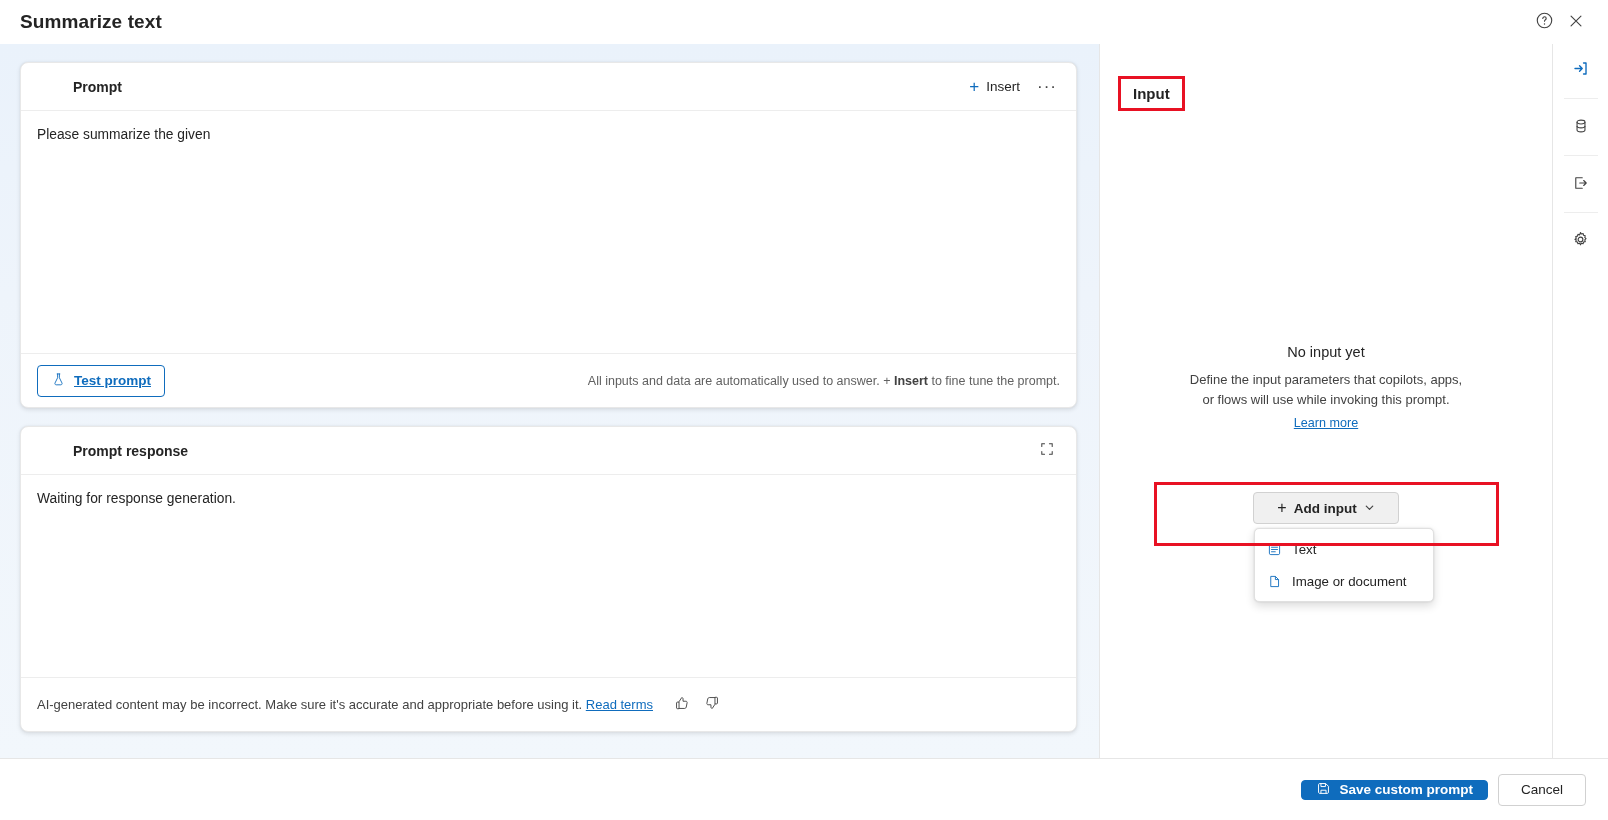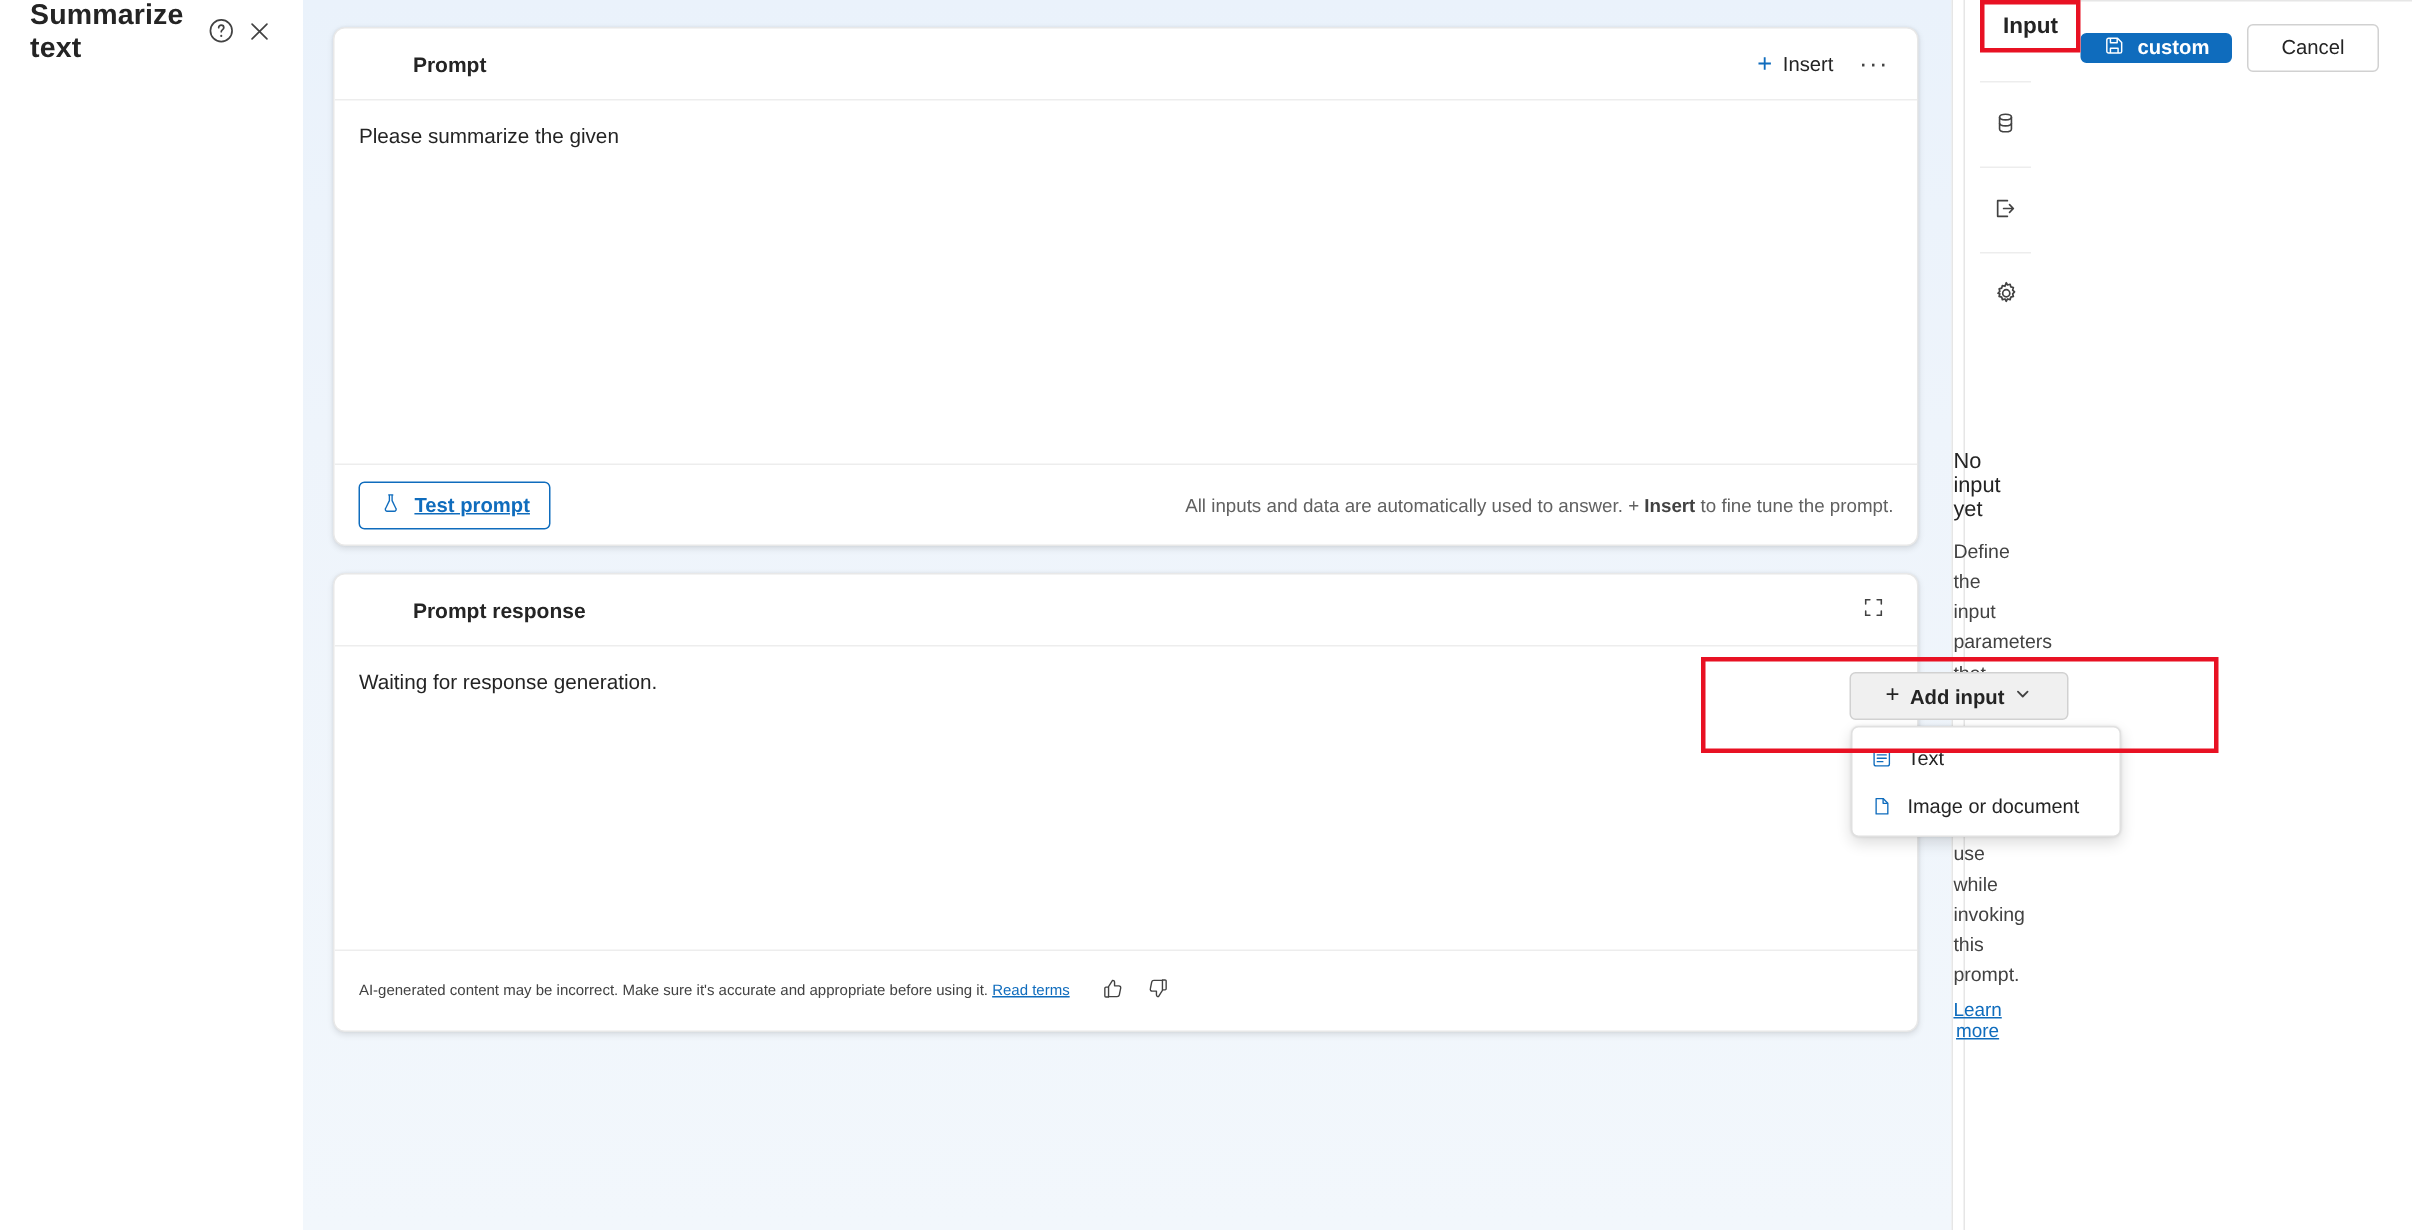--- a/index.html
+++ b/index.html
@@ -3,21 +3,21 @@
 <meta charset="utf-8">
 <style>
   * { box-sizing: border-box; margin: 0; padding: 0; }
   html, body {
     width: 1608px; height: 820px;
     font-family: "Liberation Sans", sans-serif;
     background: #ffffff;
     color: #242424;
     overflow: hidden;
   }
-  .app { position: relative; width: 1608px; height: 820px; display: flex; flex-direction: row; }
+  .app { position: relative; width: 1608px; height: 820px; display: flex; flex-direction: column; }
 
   
   .titlebar {
     height: 44px; flex: 0 0 44px;
     display: flex; align-items: center;
     padding: 0 16px 0 20px;
     background: #ffffff;
     position: relative; z-index: 5;
   }
   .titlebar .title {
@@ -96,42 +96,42 @@
     border: 1px solid #0f6cbd; border-radius: 4px;
     font-family: inherit; font-size: 13.5px; font-weight: 600; cursor: pointer; text-decoration: underline;
   }
 
   .hint {
     font-size: 12.5px; color: #616161; white-space: nowrap; margin-left: 10px;
   }
   .hint b { font-weight: 700; color: #424242; }
 
   .disclaimer {
-    font-size: 10px; color: #424242;
+    font-size: 13px; color: #424242;
   }
   .disclaimer a { color: #0f6cbd; }
   .thumb-btn {
     width: 30px; height: 30px; border: none; background: transparent; cursor: pointer;
     display:flex; align-items:center; justify-content:center; border-radius:4px; color:#424242;
   }
 
   .expand-btn {
     width: 30px; height: 30px; border: none; background: transparent; cursor: pointer;
     display:flex; align-items:center; justify-content:center; border-radius:4px; color:#424242;
   }
 
   
   .right-pane {
     flex: 1 1 auto; background: #ffffff; position: relative; display: flex;
   }
   .right-content {
     flex: 1 1 auto; position: relative; padding: 0;
   }
   .input-heading-wrap {
-    position: absolute; left: 18px; top: 0;
+    position: absolute; left: 18px; top: 32px;
   }
   .input-heading {
     font-size: 15px; font-weight: 600; color: #242424;
     padding: 7px 12px;
     border: 3px solid #e81123;
     background: #ffffff;
     display: inline-block;
     line-height: 1;
   }
 

